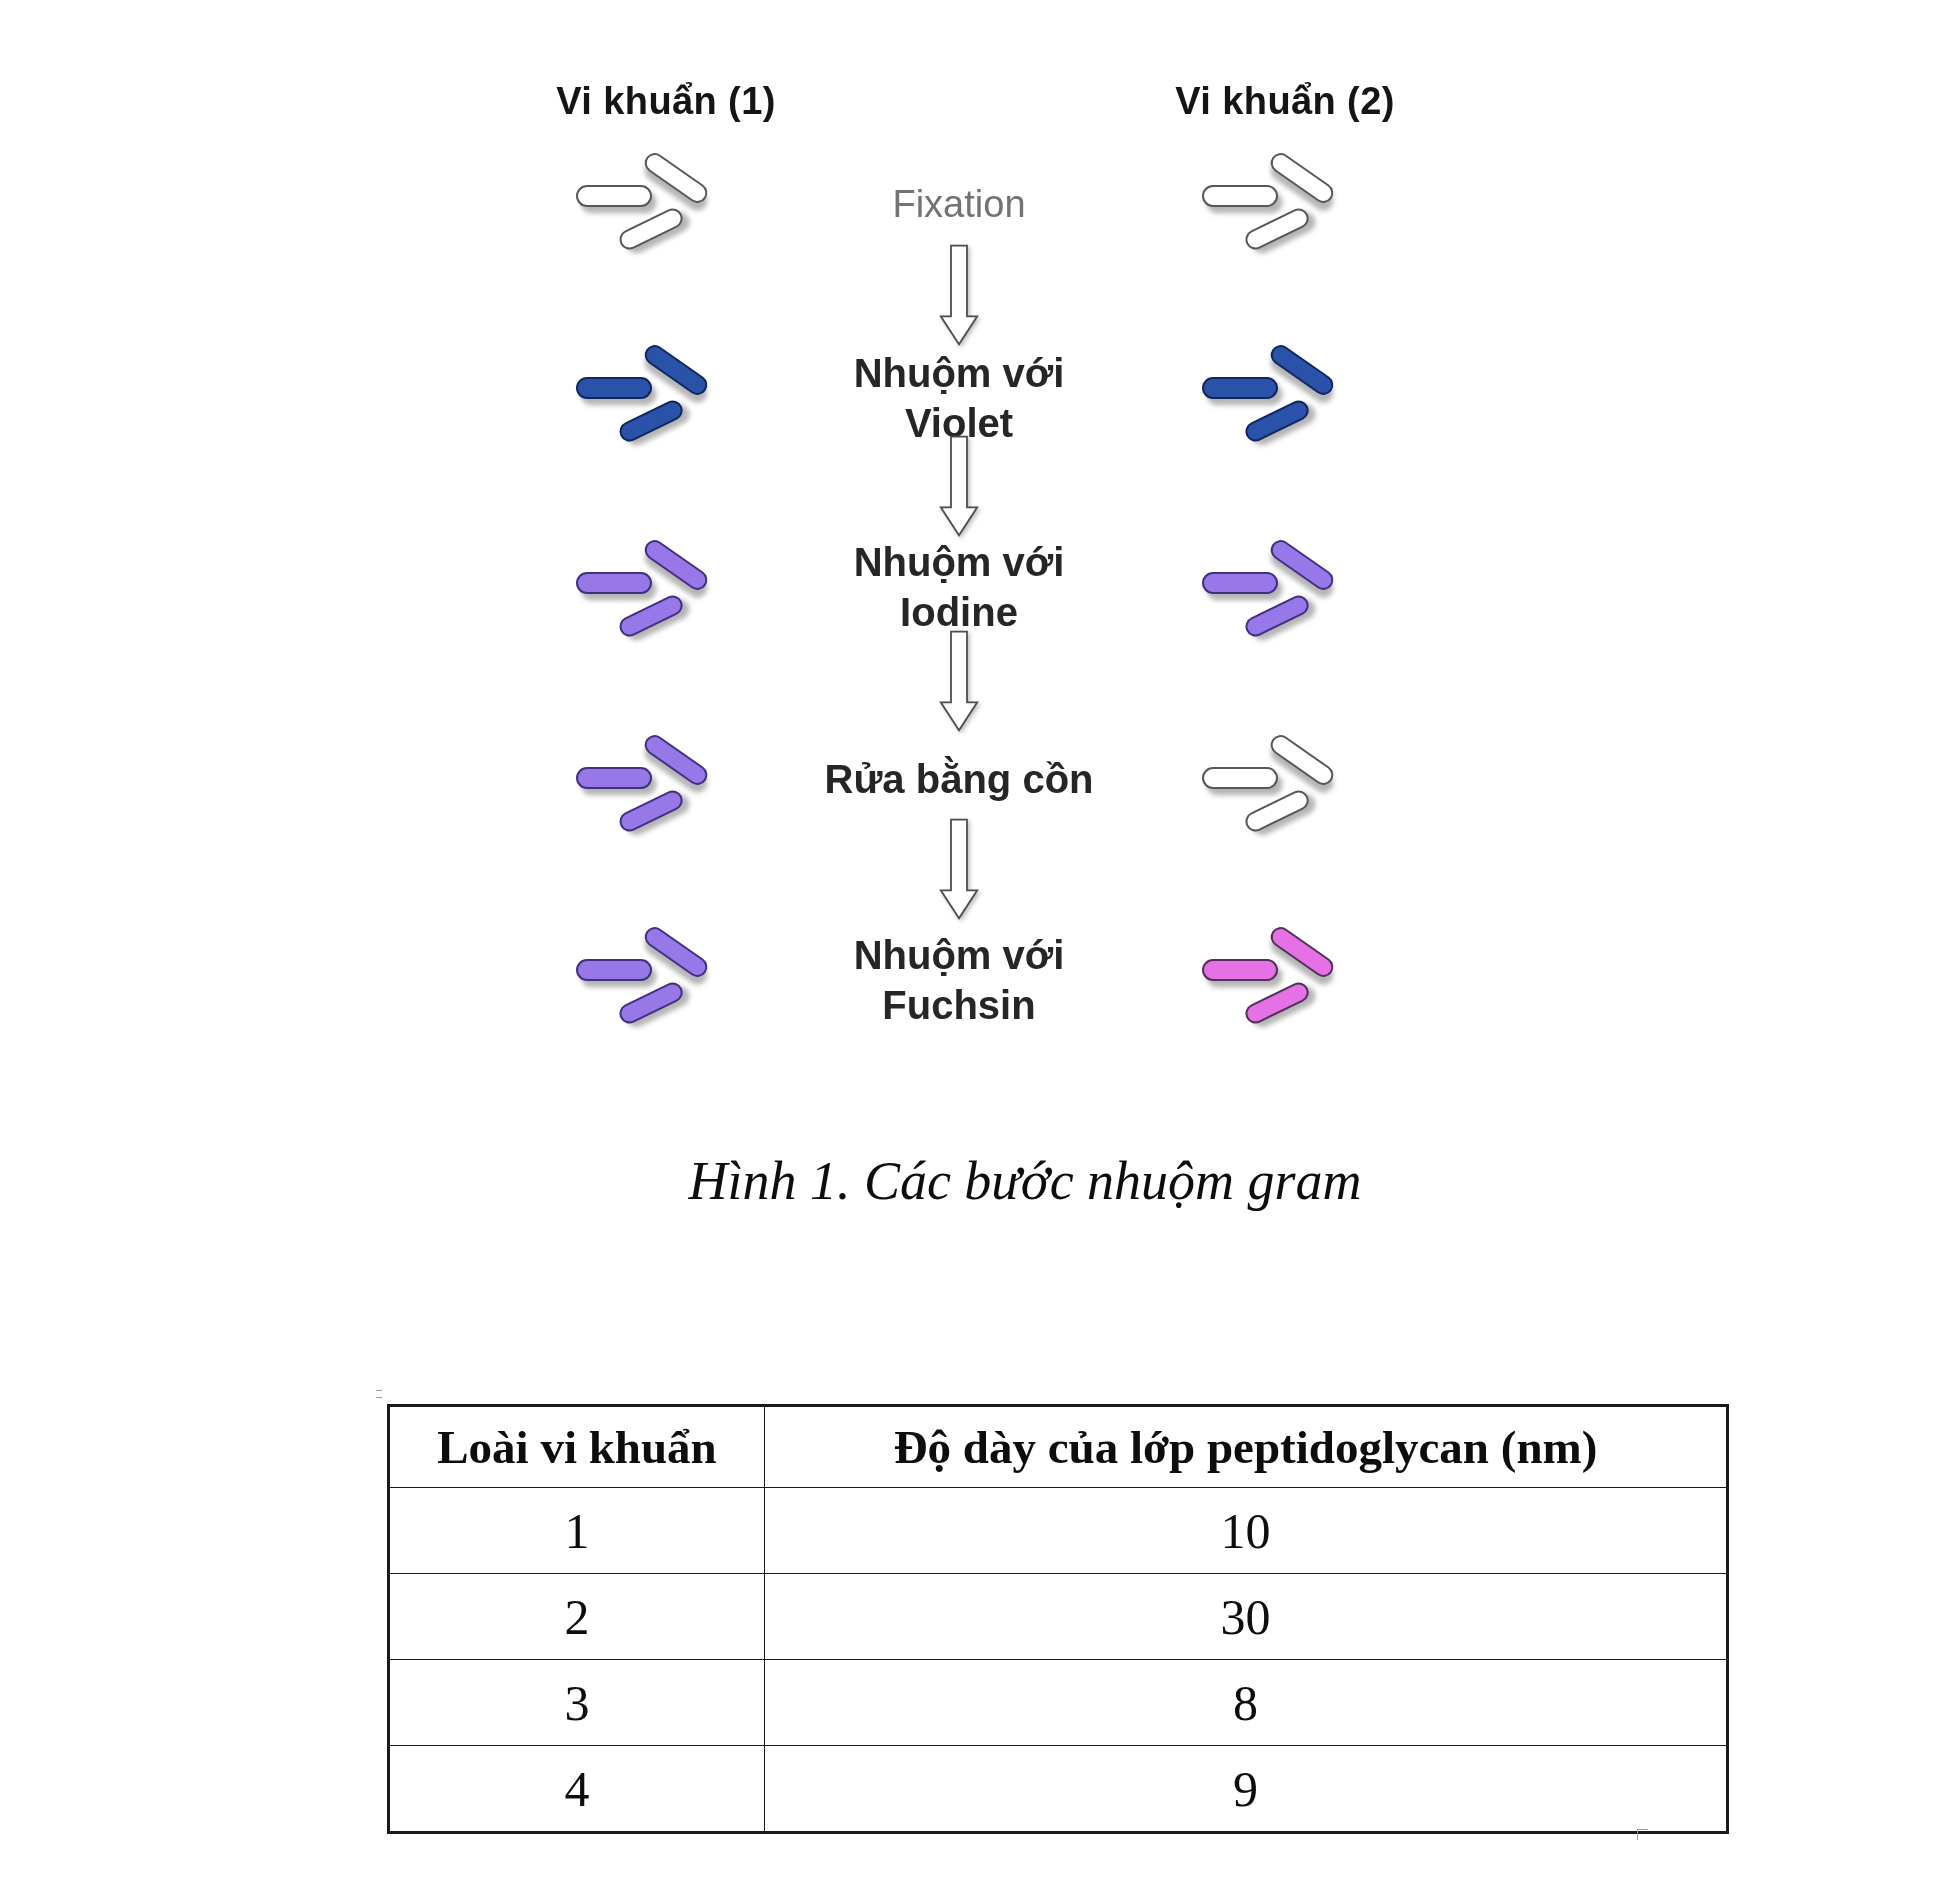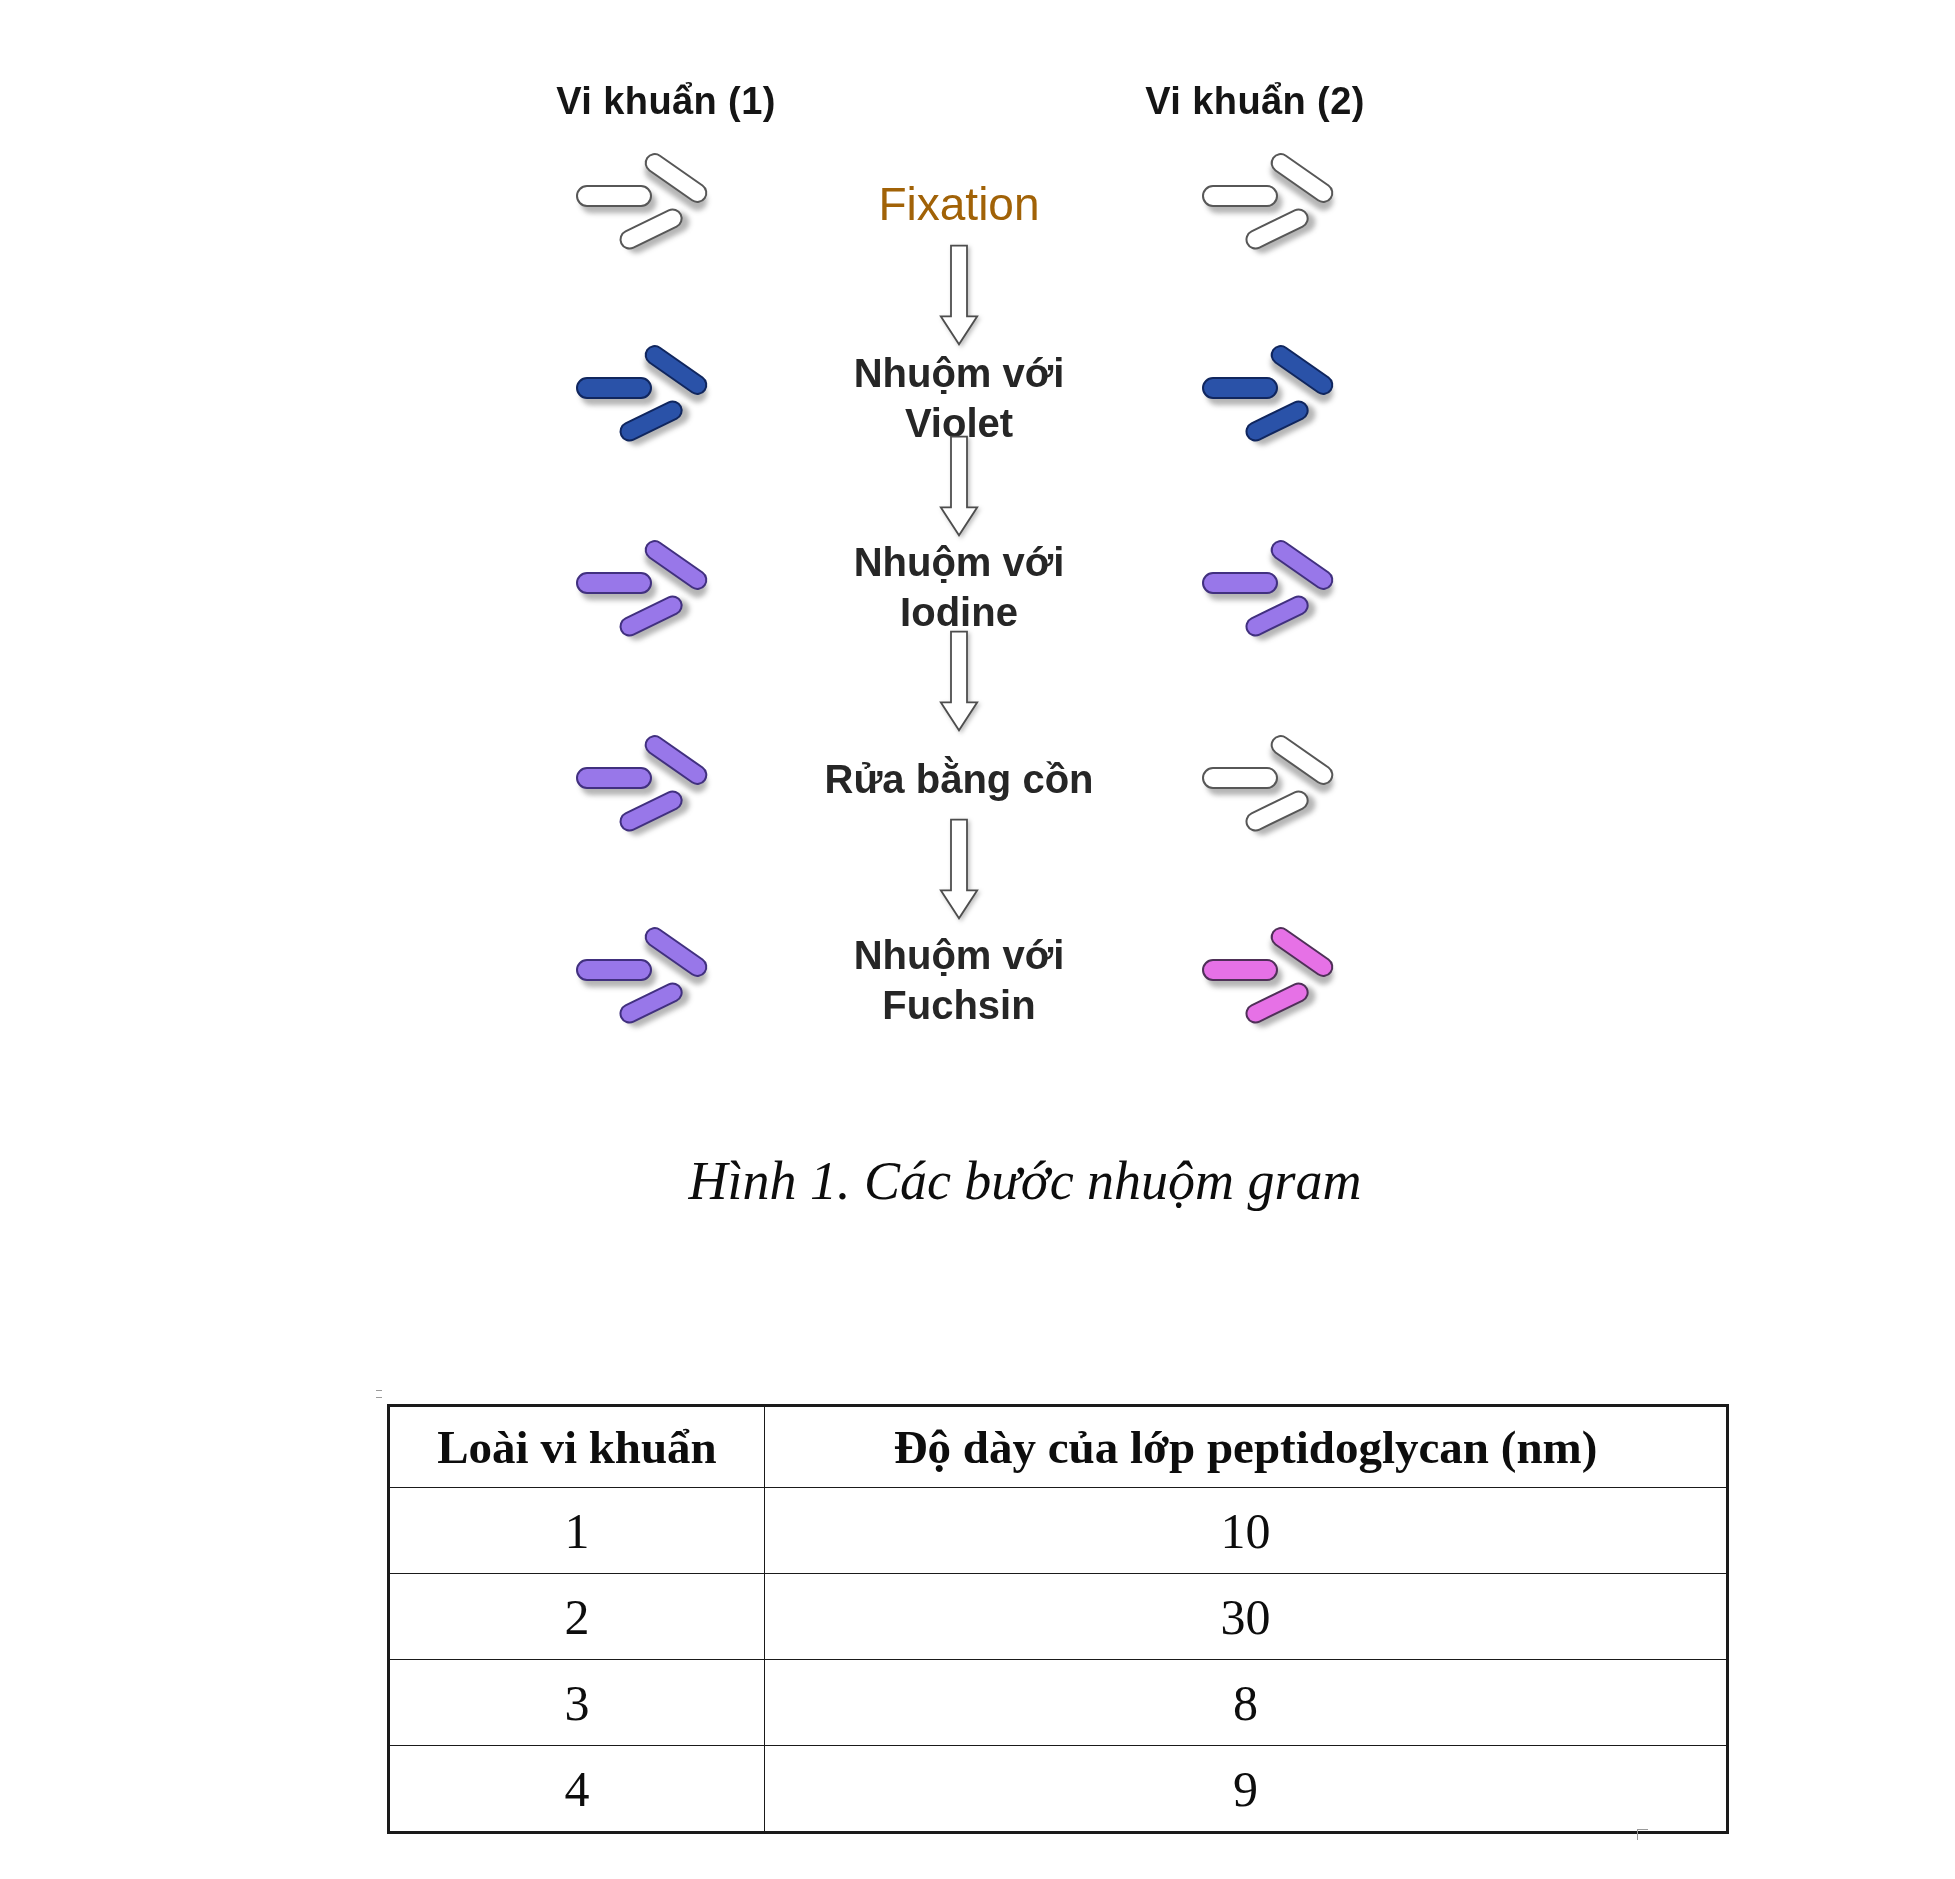--- a/index.html
+++ b/index.html
@@ -16,21 +16,21 @@
         background:var(--fill,#fff);border:2.7px solid var(--stroke,#555);
         box-shadow:4.5px 6.3px 5.4px rgba(90,90,90,0.45);}
   .pill.h{left:3.6px;top:29px;width:76px;height:21.5px;}
   .pill.t{left:68px;top:11.6px;width:72px;height:20px;transform:rotate(35deg);}
   .pill.b{left:45px;top:63px;width:68px;height:19.7px;transform:rotate(-26deg);}
 
   
   .step-label{position:absolute;left:959px;transform:translateX(-50%);
               text-align:center;font-weight:bold;font-size:40px;line-height:50px;
               color:#262626;white-space:nowrap;}
-  .step-label.regular{font-weight:normal;color:#a16207;font-size:46px;text-align:center;}
+  .step-label.regular{font-weight:normal;color:#737373;font-size:38px;text-align:center;}
 
   
   .arrow{position:absolute;left:939px;width:40px;height:102px;
          filter:drop-shadow(2.7px 2.7px 2.2px rgba(0,0,0,0.25));}
 
   
   .serif-caption{position:absolute;transform:translateX(-50%);
                  font-family:"Liberation Serif","DejaVu Serif",serif;
                  font-style:italic;color:#0d0d0d;white-space:nowrap;}
   #figure-caption{left:1025px;top:1150px;font-size:54px;}
@@ -52,21 +52,21 @@
             border-top:1.8px solid #9a9a9a;}
   #artifact-tl{left:376px;top:1390px;border-left:none;border-bottom:1.8px solid #9a9a9a;width:6.3px;height:6.3px;}
   #artifact-br{left:1637px;top:1829px;}
 </style>
 </head>
 <body>
 
 <div id="page">
 
   <div class="col-header" style="left:666px">Vi khuẩn (1)</div>
-  <div class="col-header" style="left:1255px">Vi khuẩn (2)</div>
+  <div class="col-header" style="left:1285px">Vi khuẩn (2)</div>
 
   <div class="bgroup" style="left: 572px; top: 156px; --fill: #ffffff; --stroke: #575757;">
     <div class="pill h"></div>
     <div class="pill t"></div>
     <div class="pill b"></div>
   </div>
   <div class="bgroup" style="left: 572px; top: 348px; --fill: #2a52a8; --stroke: #10265e;">
     <div class="pill h"></div>
     <div class="pill t"></div>
     <div class="pill b"></div>

